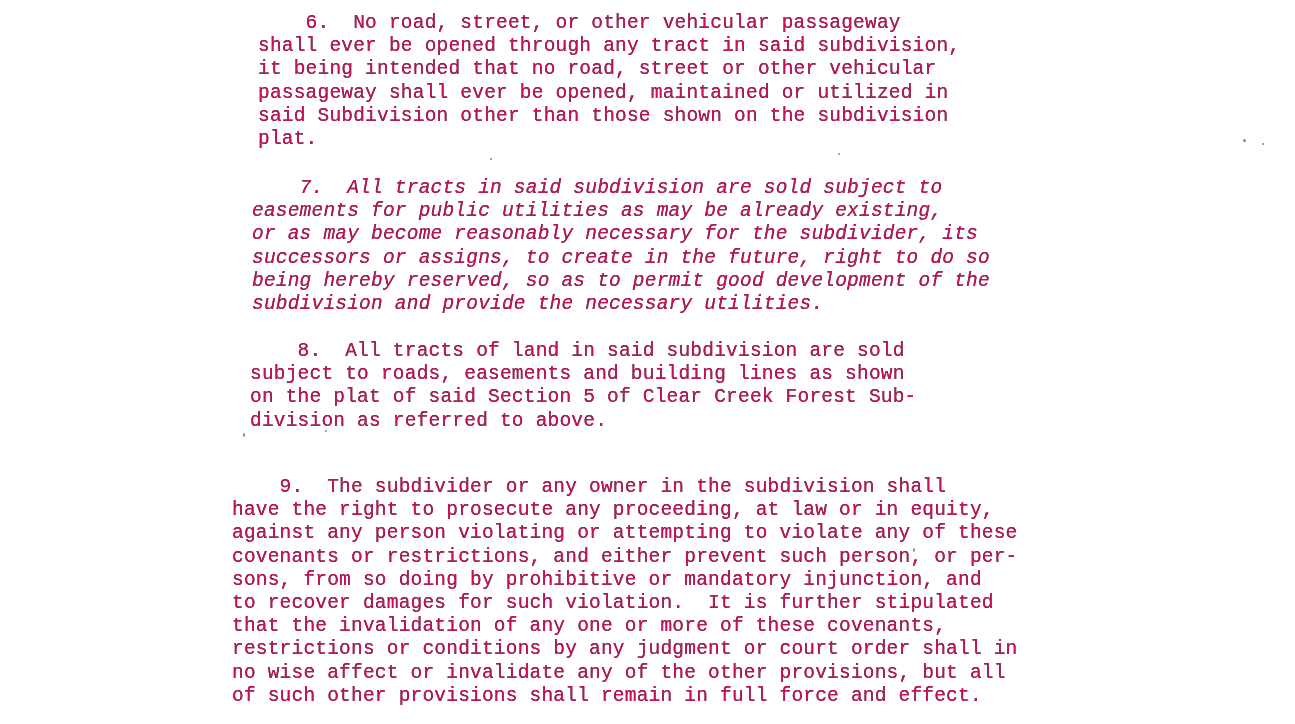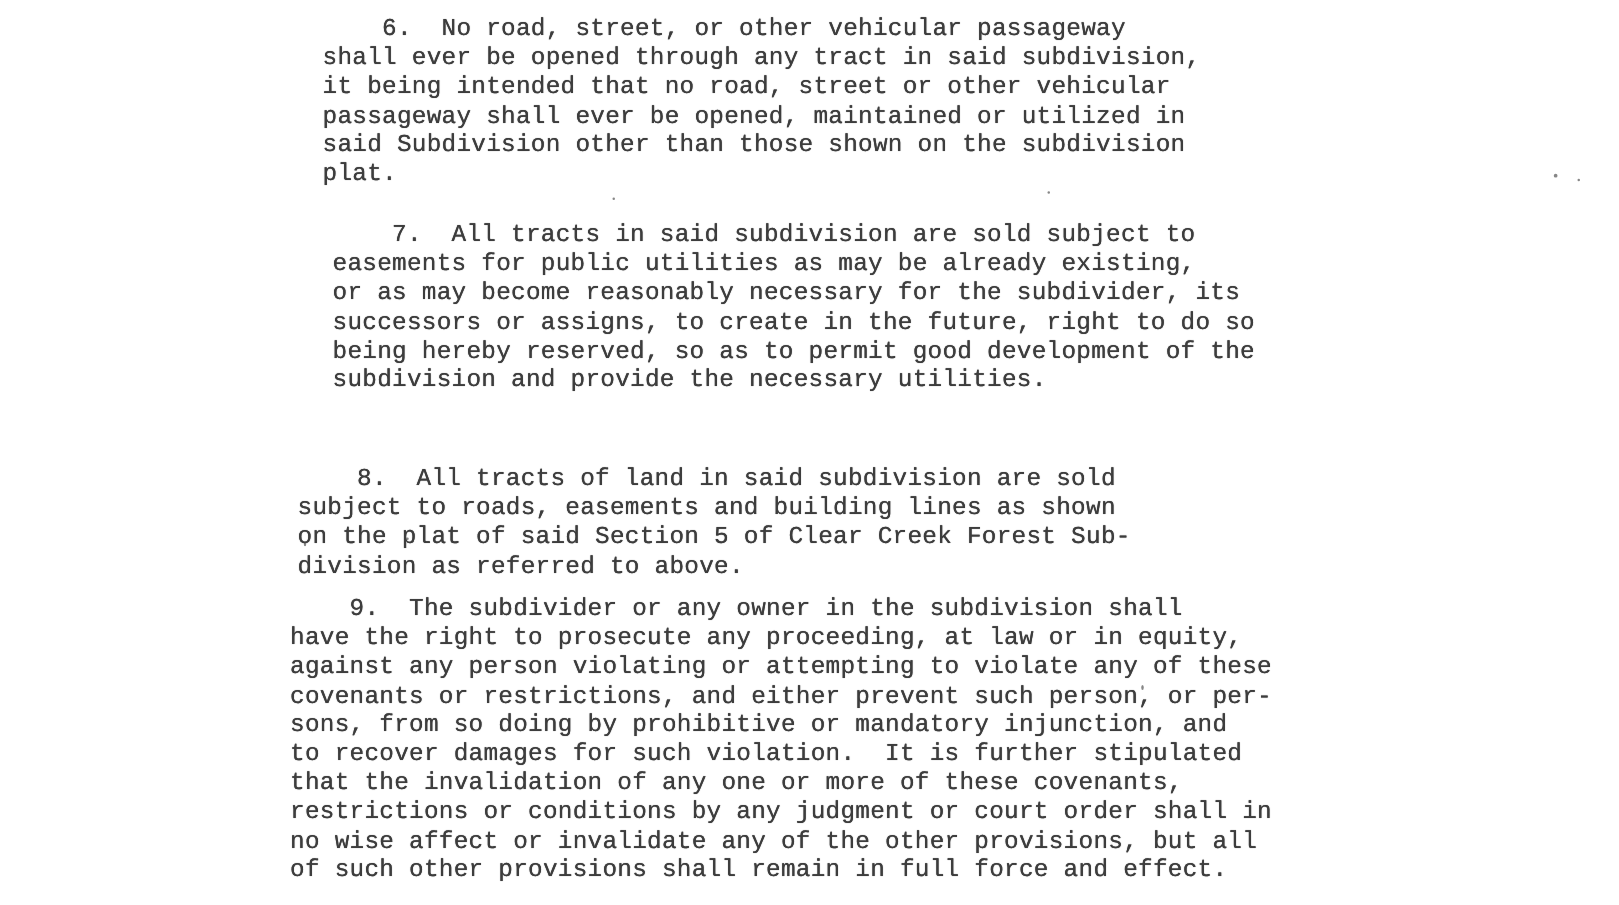--- a/index.html
+++ b/index.html
@@ -19,26 +19,26 @@
     inset: 0;
     filter: blur(0.35px) contrast(1.05);
   }
   .para {
     position: absolute;
     white-space: pre;
     font-family: "Liberation Mono", "DejaVu Sans Mono", monospace;
     font-size: 19.5px;
     line-height: 23.2px;
     letter-spacing: 0.2px;
-    color: #404040;
+    color: #be185d;
     text-shadow: 0 0 0.6px rgba(20,20,20,0.85);
   }
   #para-6 { left: 258px; top: 12px;  }
-  #para-7 { left: 266px; top: 177px; }
-  #para-8 { left: 238px; top: 340px; margin-top: 32px; }
+  #para-7 { left: 252px; top: 177px; font-style: italic; }
+  #para-8 { left: 250px; top: 340px; }
   #para-9 { left: 232px; top: 476px; }
   .speck {
     position: absolute;
     background: #4a4a4a;
     border-radius: 50%;
     width: 3px;
     height: 3px;
     opacity: 0.65;
   }
 </style>

